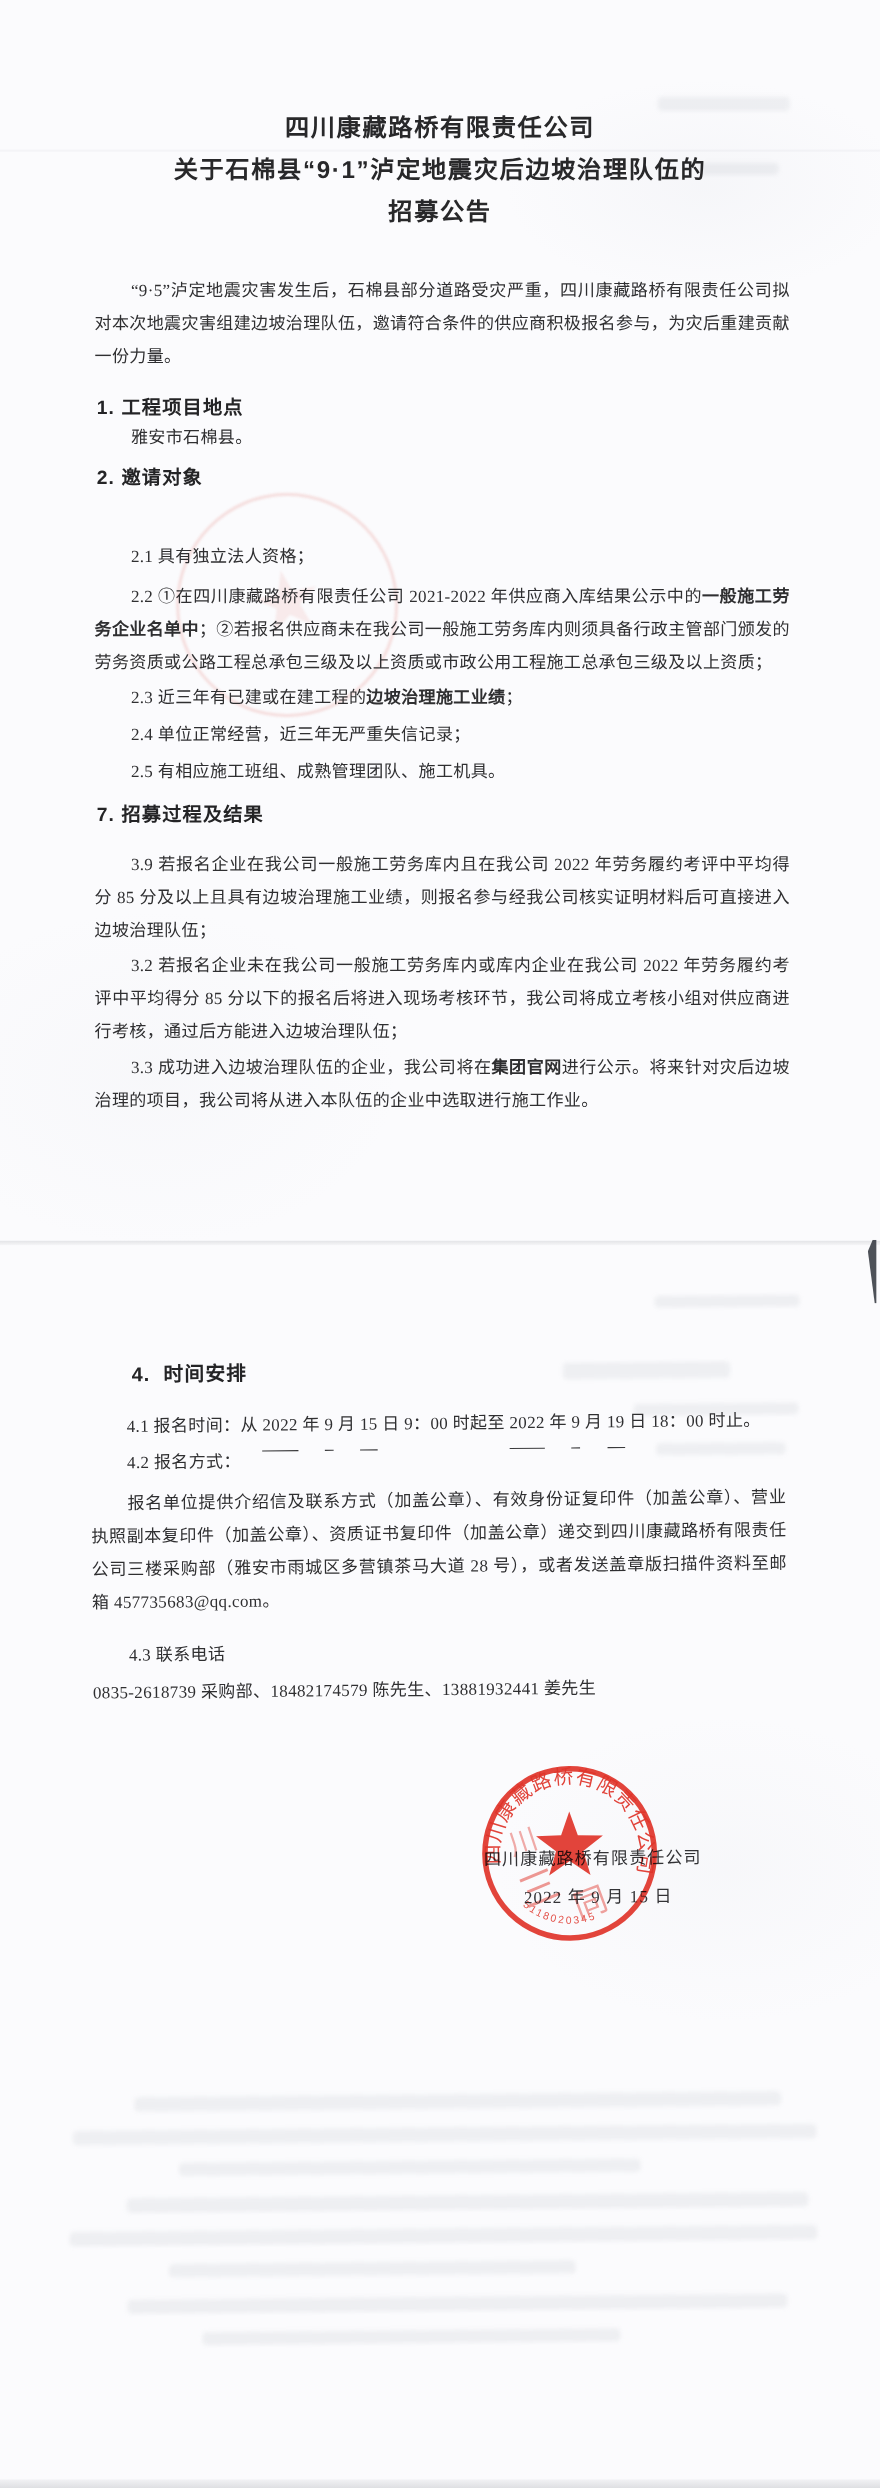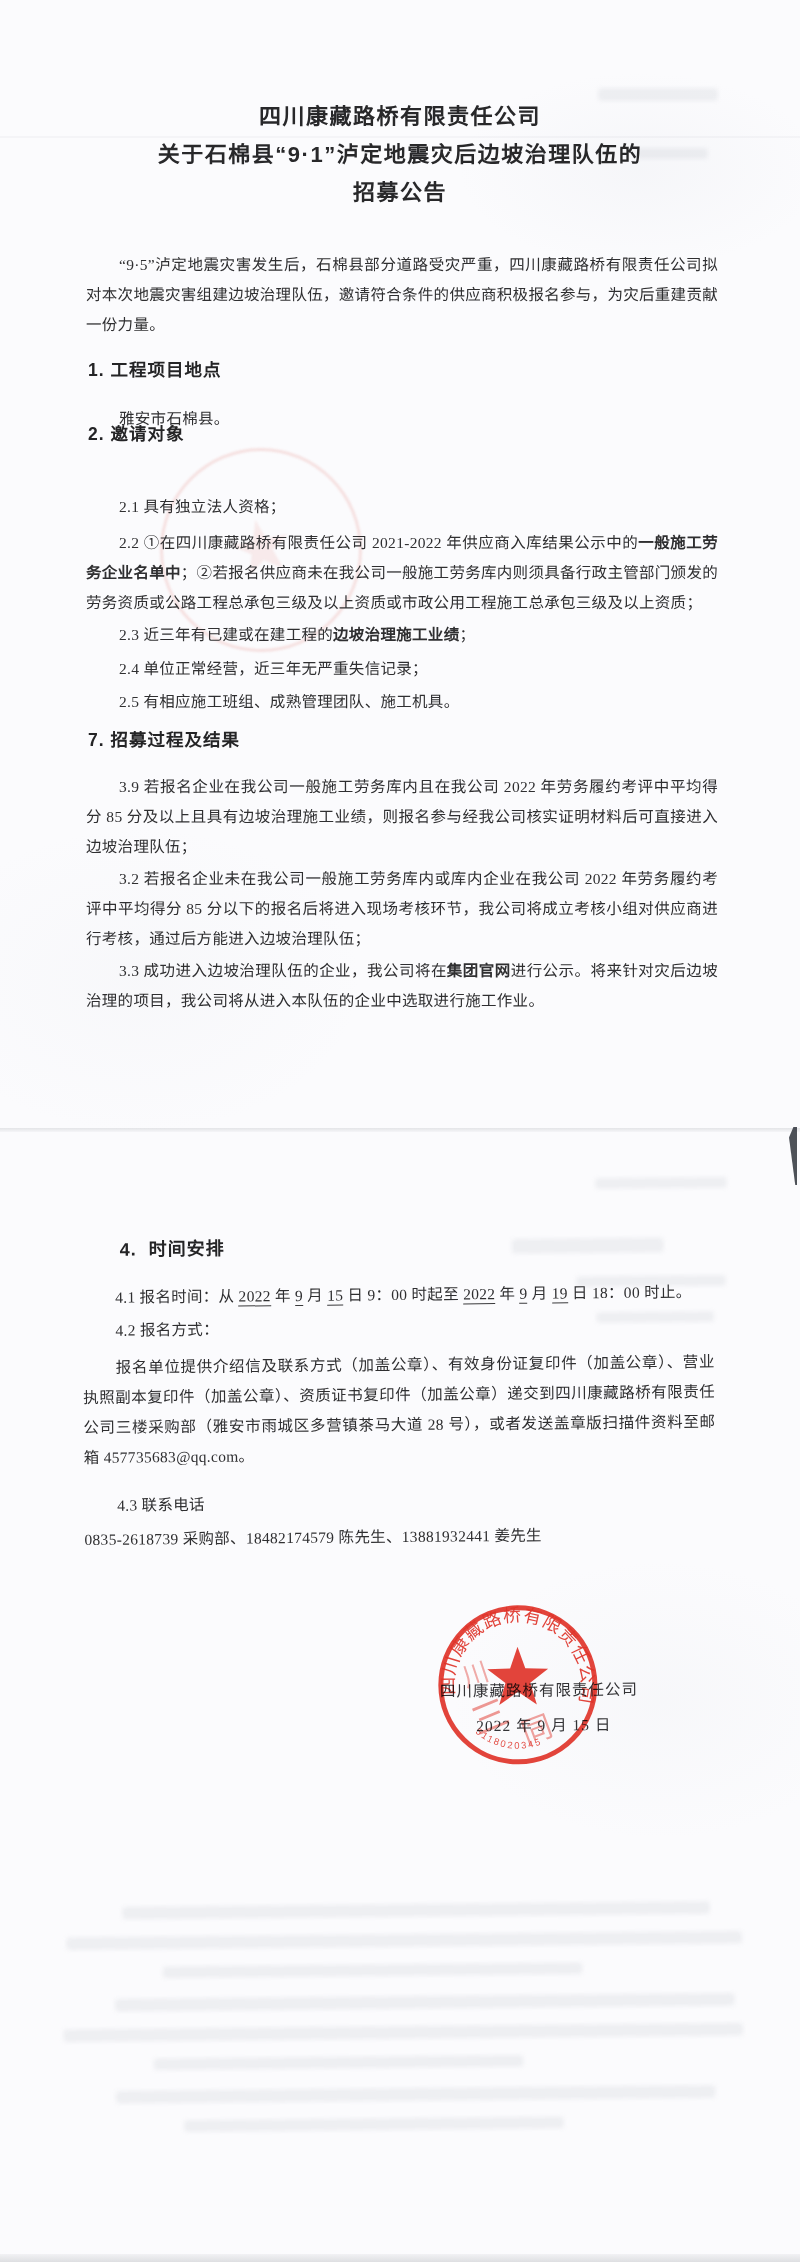--- a/index.html
+++ b/index.html
@@ -22,21 +22,21 @@
   .h-sec {
     left:88px; font-family:"Liberation Sans","DejaVu Sans",sans-serif;
     font-weight:700; font-size:17.5px; letter-spacing:1px; color:#242426;
   }
   .para {
     left:86px; width:632px; font-size:15.5px; line-height:30px;
     text-align:justify; letter-spacing:.3px;
   }
   .indent { text-indent:33px; }
   .seg-b { font-weight:700; }
-  .seg-u { border-bottom:1px solid #3a3a3c; padding-bottom:1px; }
+  .seg-u { border-bottom:1px solid #3a3a3c; padding-bottom:14px; }
 
   
   .scan-line { left:0; width:800px; height:2px; background:rgba(90,95,105,.07); }
   .page-break { left:0; top:1128px; width:800px; height:4px;
     background:linear-gradient(to bottom, rgba(70,75,85,.13), rgba(70,75,85,.03)); }
   .edge-mark { left:789px; top:1127px; width:8px; height:58px; background:#343941;
     clip-path:polygon(55% 0, 100% 0, 100% 100%, 78% 100%, 0 18%); opacity:.88; }
   .bottom-shadow { left:0; top:2254px; width:800px; height:8px;
     background:linear-gradient(to bottom, rgba(70,75,85,.05), rgba(70,75,85,.16)); }
   .ghost { background:rgba(130,138,152,.10); filter:blur(2px); border-radius:4px; }
@@ -64,21 +64,21 @@
     <div class="abs ghost" style="left:598px; top:88px; width:120px; height:13px"></div>
     <div class="abs ghost" style="left:636px; top:148px; width:72px; height:11px"></div>
 
     <div class="abs doc-title" style="top:98px">四川康藏路桥有限责任公司</div>
     <div class="abs doc-title" style="top:136px">关于石棉县“9·1”泸定地震灾后边坡治理队伍的</div>
     <div class="abs doc-title" style="top:174px">招募公告</div>
 
     <div class="abs para indent" style="top:250px">“9·5”泸定地震灾害发生后，石棉县部分道路受灾严重，四川康藏路桥有限责任公司拟对本次地震灾害组建边坡治理队伍，邀请符合条件的供应商积极报名参与，为灾后重建贡献一份力量。</div>
 
     <div class="abs h-sec" style="top:356px">1. 工程项目地点</div>
-    <div class="abs para indent" style="top:404px">雅安市石棉县。</div>
+    <div class="abs para indent" style="top:384px">雅安市石棉县。</div>
 
     <div class="abs h-sec" style="top:420px">2. 邀请对象</div>
 
     <div class="abs ghost-stamp">
       <span class="gs-star">★</span>
     </div>
 
     <div class="abs para indent" style="top:492px">2.1 具有独立法人资格；</div>
     <div class="abs para indent" style="top:528px"><span>2.2 ①在四川康藏路桥有限责任公司 2021-2022 年供应商入库结果公示中的</span><span class="seg-b">一般施工劳务企业名单中</span><span>；②若报名供应商未在我公司一般施工劳务库内则须具备行政主管部门颁发的劳务资质或公路工程总承包三级及以上资质或市政公用工程施工总承包三级及以上资质；</span></div>
     <div class="abs para indent" style="top:620px"><span>2.3 近三年有已建或在建工程的</span><span class="seg-b">边坡治理施工业绩</span><span>；</span></div>

